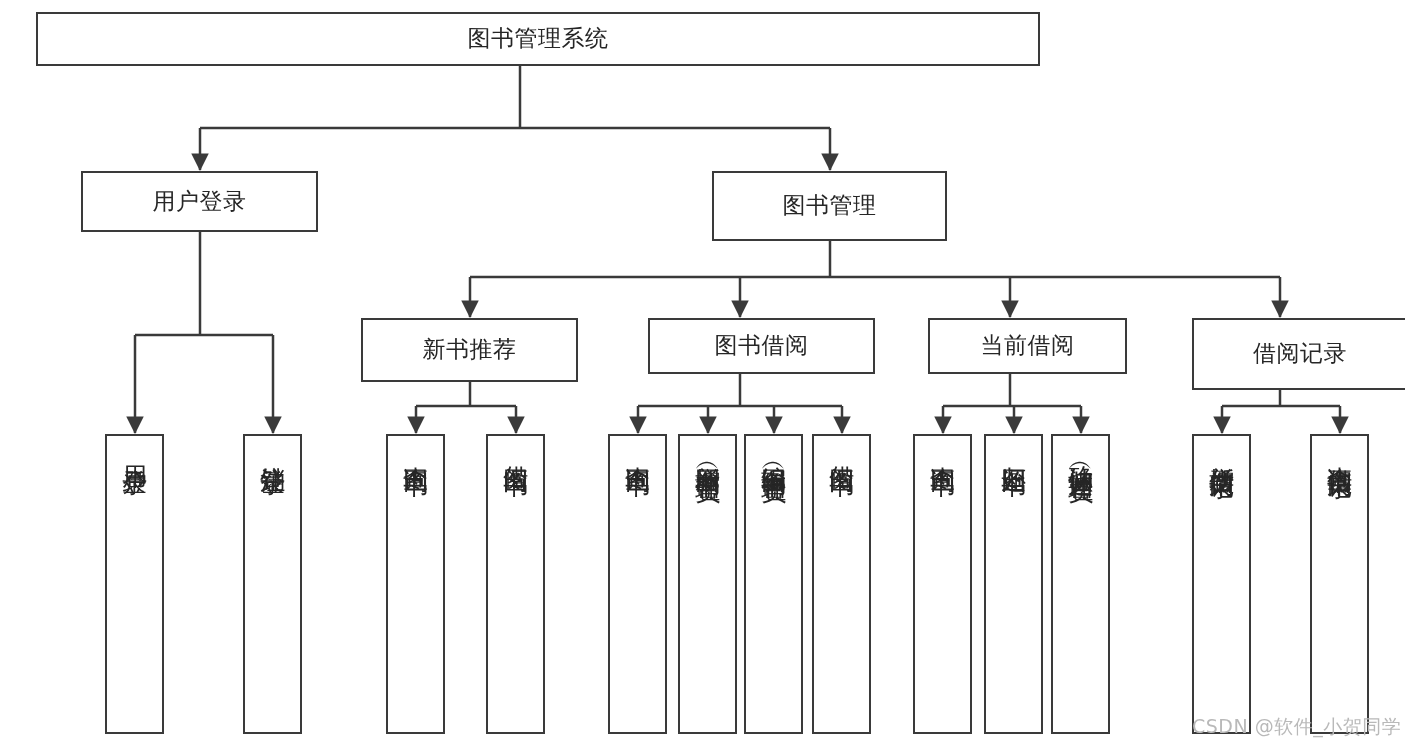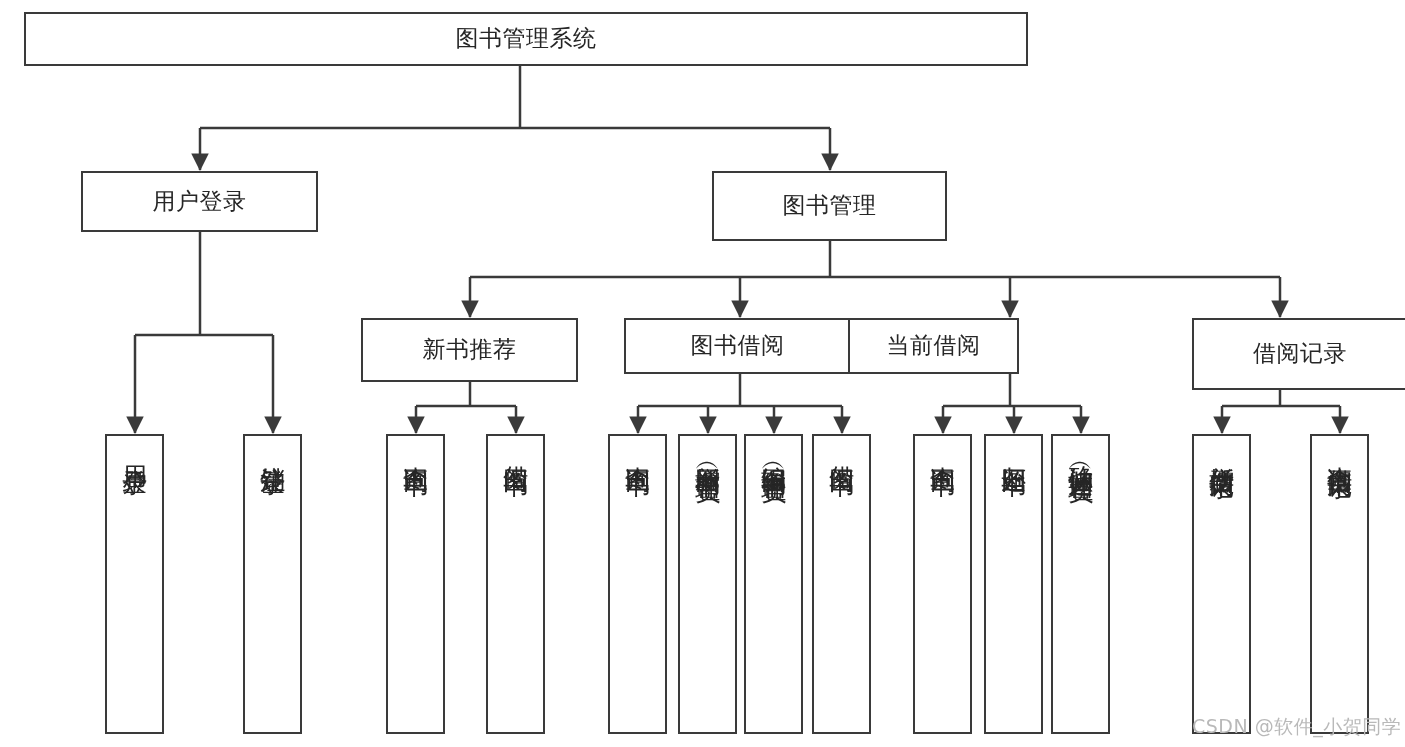--- a/index.html
+++ b/index.html
@@ -115,36 +115,36 @@
         <path d="M 1014 406 L 1014 433" marker-end="url(#arrow)"></path>
         <path d="M 1081 406 L 1081 433" marker-end="url(#arrow)"></path>
         <path d="M 1280 374 L 1280 406"></path>
         <path d="M 1222 406 L 1340 406"></path>
         <path d="M 1222 406 L 1222 433" marker-end="url(#arrow)"></path>
         <path d="M 1340 406 L 1340 433" marker-end="url(#arrow)"></path>
       </g>
   </svg>
 
   <div id="nodes">
-      <div class="node h root" id="node-root" style="left: 24px; top: 12px; width: 1004px; height: 54px;">
+      <div class="node h root" id="node-root" style="left: 36px; top: 12px; width: 1004px; height: 54px;">
         <span class="label">图书管理系统</span>
       </div>
       <div class="node h" id="node-user-login" style="left: 81px; top: 171px; width: 237px; height: 61px;">
         <span class="label">用户登录</span>
       </div>
       <div class="node h" id="node-book-manage" style="left: 712px; top: 171px; width: 235px; height: 70px;">
         <span class="label">图书管理</span>
       </div>
       <div class="node h" id="node-new-book-recommend" style="left: 361px; top: 318px; width: 217px; height: 64px;">
         <span class="label">新书推荐</span>
       </div>
-      <div class="node h" id="node-book-borrow" style="left: 624px; top: 318px; width: 227px; height: 56px;">
+      <div class="node h" id="node-book-borrow" style="left: 648px; top: 318px; width: 227px; height: 56px;">
         <span class="label">图书借阅</span>
       </div>
-      <div class="node h" id="node-current-borrow" style="left: 848px; top: 318px; width: 171px; height: 56px; text-align: right;">
+      <div class="node h" id="node-current-borrow" style="left: 928px; top: 318px; width: 199px; height: 56px; text-align: right;">
         <span class="label">当前借阅</span>
       </div>
       <div class="node h" id="node-borrow-record" style="left: 1172px; top: 318px; width: 216px; height: 72px; margin-left: 20px;">
         <span class="label">借阅记录</span>
       </div>
       <div class="node v" id="node-leaf-user-login" style="left: 105px; top: 434px; width: 59px; height: 300px;">
         <span class="label">用户登录</span>
       </div>
       <div class="node v" id="node-leaf-user-logout" style="left: 243px; top: 434px; width: 59px; height: 300px;">
         <span class="label">注销登录</span>

